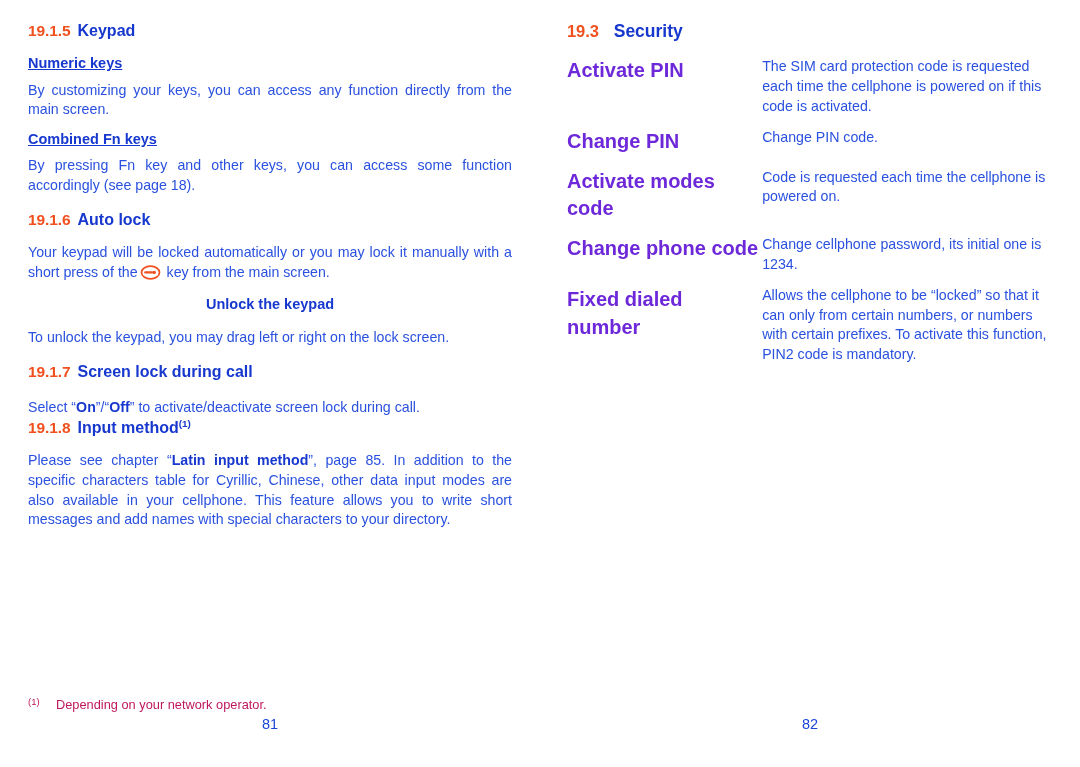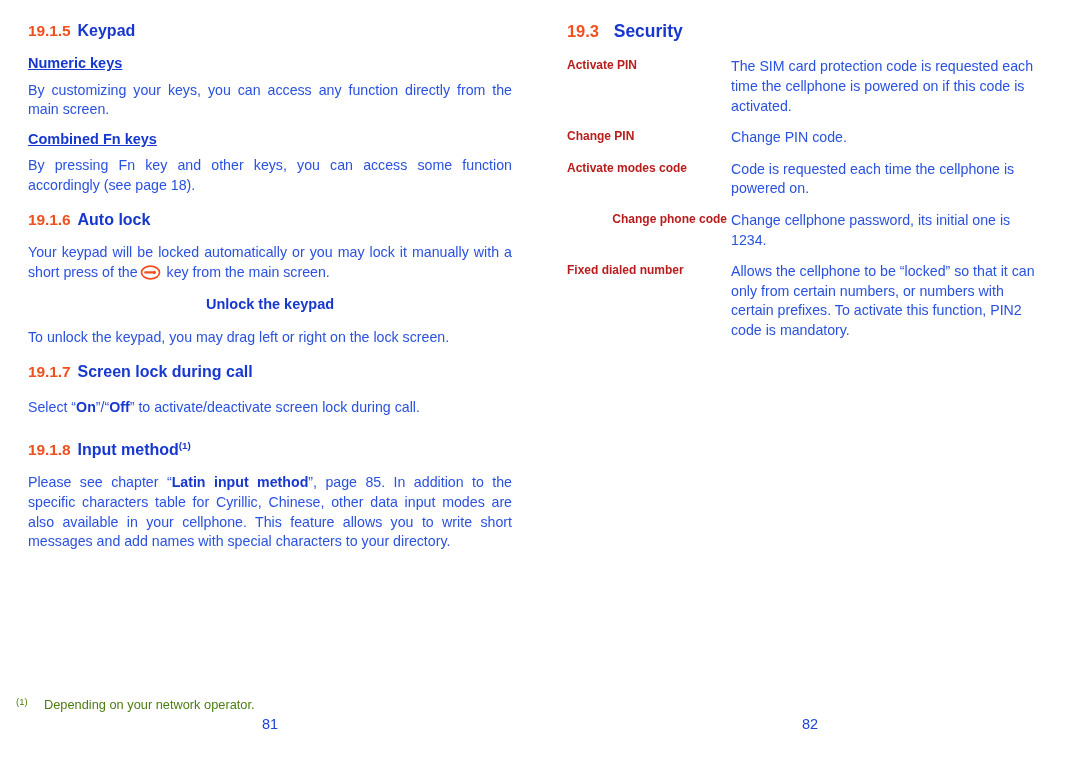--- a/index.html
+++ b/index.html
@@ -83,39 +83,39 @@
     vertical-align: -3px;
     margin: 0 2px;
   }
 
   
   .deflist { width: 100%; border-collapse: collapse; }
   .deflist td { vertical-align: top; padding: 0; }
   .def-term {
     width: 160px;
     font-weight: bold;
-    color: #b91c1c;
-    font-size: 12px;
+    color: #6d28d9;
+    font-size: 20px;
     line-height: 1.38;
     padding-right: 4px !important;
     padding-bottom: 12px !important;
   }
   .def-desc {
     color: #2A51DF;
     font-size: 14.2px;
     line-height: 1.38;
     padding-bottom: 12px !important;
   }
 
   
   .footnote {
     position: absolute;
-    left: 16px;
+    left: 28px;
     top: 696px;
-    color: #4d7c0f;
+    color: #be185d;
     font-size: 12.8px;
     white-space: nowrap;
   }
   .footnote .fn-mark {
     display: inline-block;
     width: 28px;
     font-size: 9.5px;
     vertical-align: 4px;
   }
   .pagenum {
@@ -160,21 +160,21 @@
       <p class="body-text nojust" style="margin-top:14px;">To unlock the keypad, you may drag left or right on the lock screen.</p>
     </div>
 
     <div style="margin-top:16px;">
       <div class="sec-head">
         <span class="h-num">19.1.7</span><span class="h-title">Screen lock during call</span>
       </div>
       <p class="body-text nojust" style="margin-top:16px;"><span>Select “</span><b>On</b><span>”/“</span><b>Off</b><span>” to activate/deactivate screen lock during call.</span></p>
     </div>
 
-    <div style="margin-top:24px;">
+    <div style="margin-top:2px;">
       <div class="sec-head">
         <span class="h-num">19.1.8</span><span class="h-title">Input method</span><span class="h-title sup">(1)</span>
       </div>
       <p class="body-text" style="margin-top:14px;"><span>Please see chapter “</span><b>Latin input method</b><span>”, page 85. In addition to the specific characters table for Cyrillic, Chinese, other data input modes are also available in your cellphone. This feature allows you to write short messages and add names with special characters to your directory.</span></p>
     </div>
 
   </div>
 
   <div class="col col-right">
 

